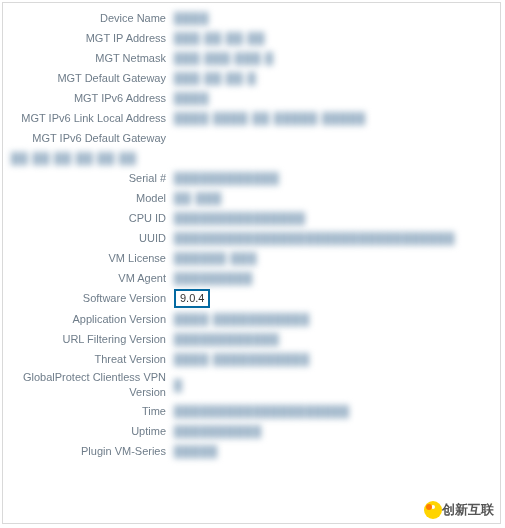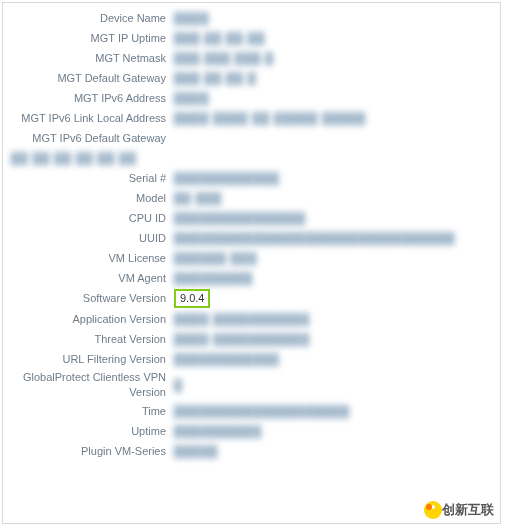--- a/index.html
+++ b/index.html
@@ -1,37 +1,37 @@
 <!DOCTYPE html>
 <html><head>
 <meta charset="utf-8">
 <style>
 html,body{margin:0;padding:0;width:505px;height:528px;font-family:Arial,Helvetica,sans-serif;background:#fff}
 .panel{border:1px solid #d9d9d9;width:499px;height:522px;margin:2px;padding:6px 8px;box-sizing:border-box;position:relative;overflow:hidden}
 .row{display:flex;align-items:center;margin-bottom:2px;min-height:18px}
 .label{width:155px;text-align:right;color:#6f7d8a;font-size:11px;line-height:15px;padding-right:8px;flex-shrink:0}
 .value{color:#5a6c7d;font-size:11px;line-height:15px;position:relative}
 .blur{filter:blur(3px);color:#9db4c8;user-select:none;letter-spacing:1px}
-.highlight{border:2px solid #84cc16;padding:0 4px;display:inline-block;font-size:11px;color:#333;background:#fff}
+.highlight{border:2px solid #0369a1;padding:0 4px;display:inline-block;font-size:11px;color:#333;background:#fff}
 .watermark{position:absolute;right:6px;bottom:4px;display:flex;align-items:center;gap:0}
 .wm-icon{width:18px;height:18px;background:#ffd400;border-radius:50%;position:relative}
 .wm-icon::before{content:"";position:absolute;top:4px;left:7px;width:4px;height:4px;background:#fff;border-radius:50%}
 .wm-icon::after{content:"";position:absolute;top:3px;left:2px;width:6px;height:6px;background:#ff7a00;border-radius:50%}
 .wm-text{font-size:13px;color:#555;font-weight:bold}
 </style>
 </head>
 <body>
 
 <div class="panel" id="panel">
   <div class="row">
       <div class="label">Device Name</div>
       <div class="value"><span class="blur">████</span></div>
     </div>
     <div class="row">
-      <div class="label">MGT IP Uptime</div>
+      <div class="label">MGT IP Address</div>
       <div class="value"><span class="blur">███.██.██.██</span></div>
     </div>
     <div class="row">
       <div class="label">MGT Netmask</div>
       <div class="value"><span class="blur">███.███.███.█</span></div>
     </div>
     <div class="row">
       <div class="label">MGT Default Gateway</div>
       <div class="value"><span class="blur">███.██.██.█</span></div>
     </div>
@@ -76,26 +76,26 @@
     </div>
     <div class="row">
       <div class="label">Software Version</div>
       <div class="value"><span class="highlight">9.0.4</span></div>
     </div>
     <div class="row">
       <div class="label">Application Version</div>
       <div class="value"><span class="blur">████ ███████████</span></div>
     </div>
     <div class="row">
+      <div class="label">URL Filtering Version</div>
+      <div class="value"><span class="blur">████████████</span></div>
+    </div>
+    <div class="row">
       <div class="label">Threat Version</div>
       <div class="value"><span class="blur">████ ███████████</span></div>
-    </div>
-    <div class="row">
-      <div class="label">URL Filtering Version</div>
-      <div class="value"><span class="blur">████████████</span></div>
     </div>
     <div class="row">
       <div class="label">GlobalProtect Clientless VPN Version</div>
       <div class="value"><span class="blur">█</span></div>
     </div>
     <div class="row">
       <div class="label">Time</div>
       <div class="value"><span class="blur">████████████████████</span></div>
     </div>
     <div class="row">

